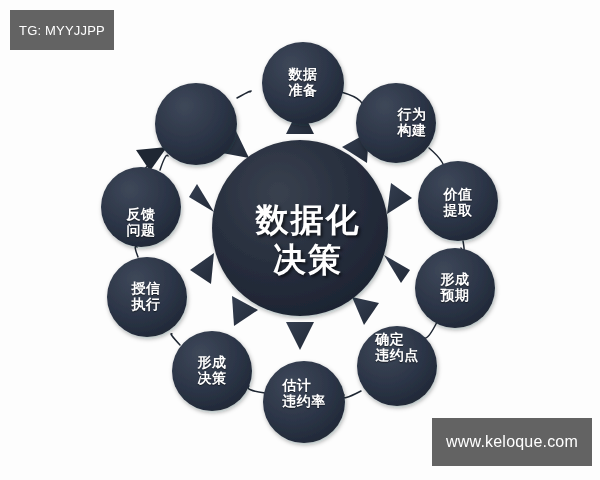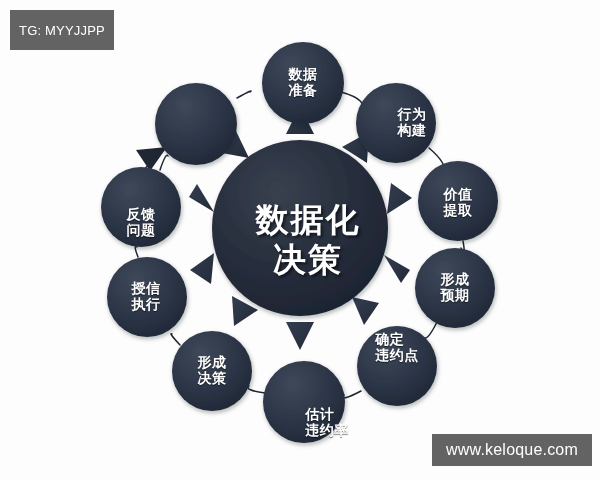--- a/index.html
+++ b/index.html
@@ -39,21 +39,21 @@
     top: 10px;
     height: 40px;
     padding: 0 9px;
     font-size: 13px;
     text-align: right;
   }
   #tag-bottomright {
     right: 8px;
     bottom: 14px;
     height: 32px;
-    padding: 0 14px;
+    padding: 8px 14px;
     font-size: 16px;
   }
 
   
   #diagram {
     position: absolute;
     left: 0;
     top: 0;
     width: 600px;
     height: 480px;
@@ -165,21 +165,21 @@
   <div class="node-label" style="left:303px; top:83px;">数据
 准备</div>
   <div class="node-label" style="left:412px; top:123px;">行为
 构建</div>
   <div class="node-label" style="left:458px; top:203px;">价值
 提取</div>
   <div class="node-label" style="left:455px; top:288px;">形成
 预期</div>
   <div class="node-label" style="left:397px; top:348px;">确定
 违约点</div>
-  <div class="node-label" style="left:304px; top:423px;margin-left:23px;">估计
+  <div class="node-label" style="left:304px; top:394px;">估计
 违约率</div>
   <div class="node-label" style="left:212px; top:371px;">形成
 决策</div>
   <div class="node-label" style="left:146px; top:297px;">授信
 执行</div>
   <div class="node-label" style="left:141px; top:223px;">反馈
 问题</div>
 
   <div class="corner-tag" id="tag-topleft">TG: MYYJJPP</div>
   <div class="corner-tag" id="tag-bottomright">www.keloque.com</div>

